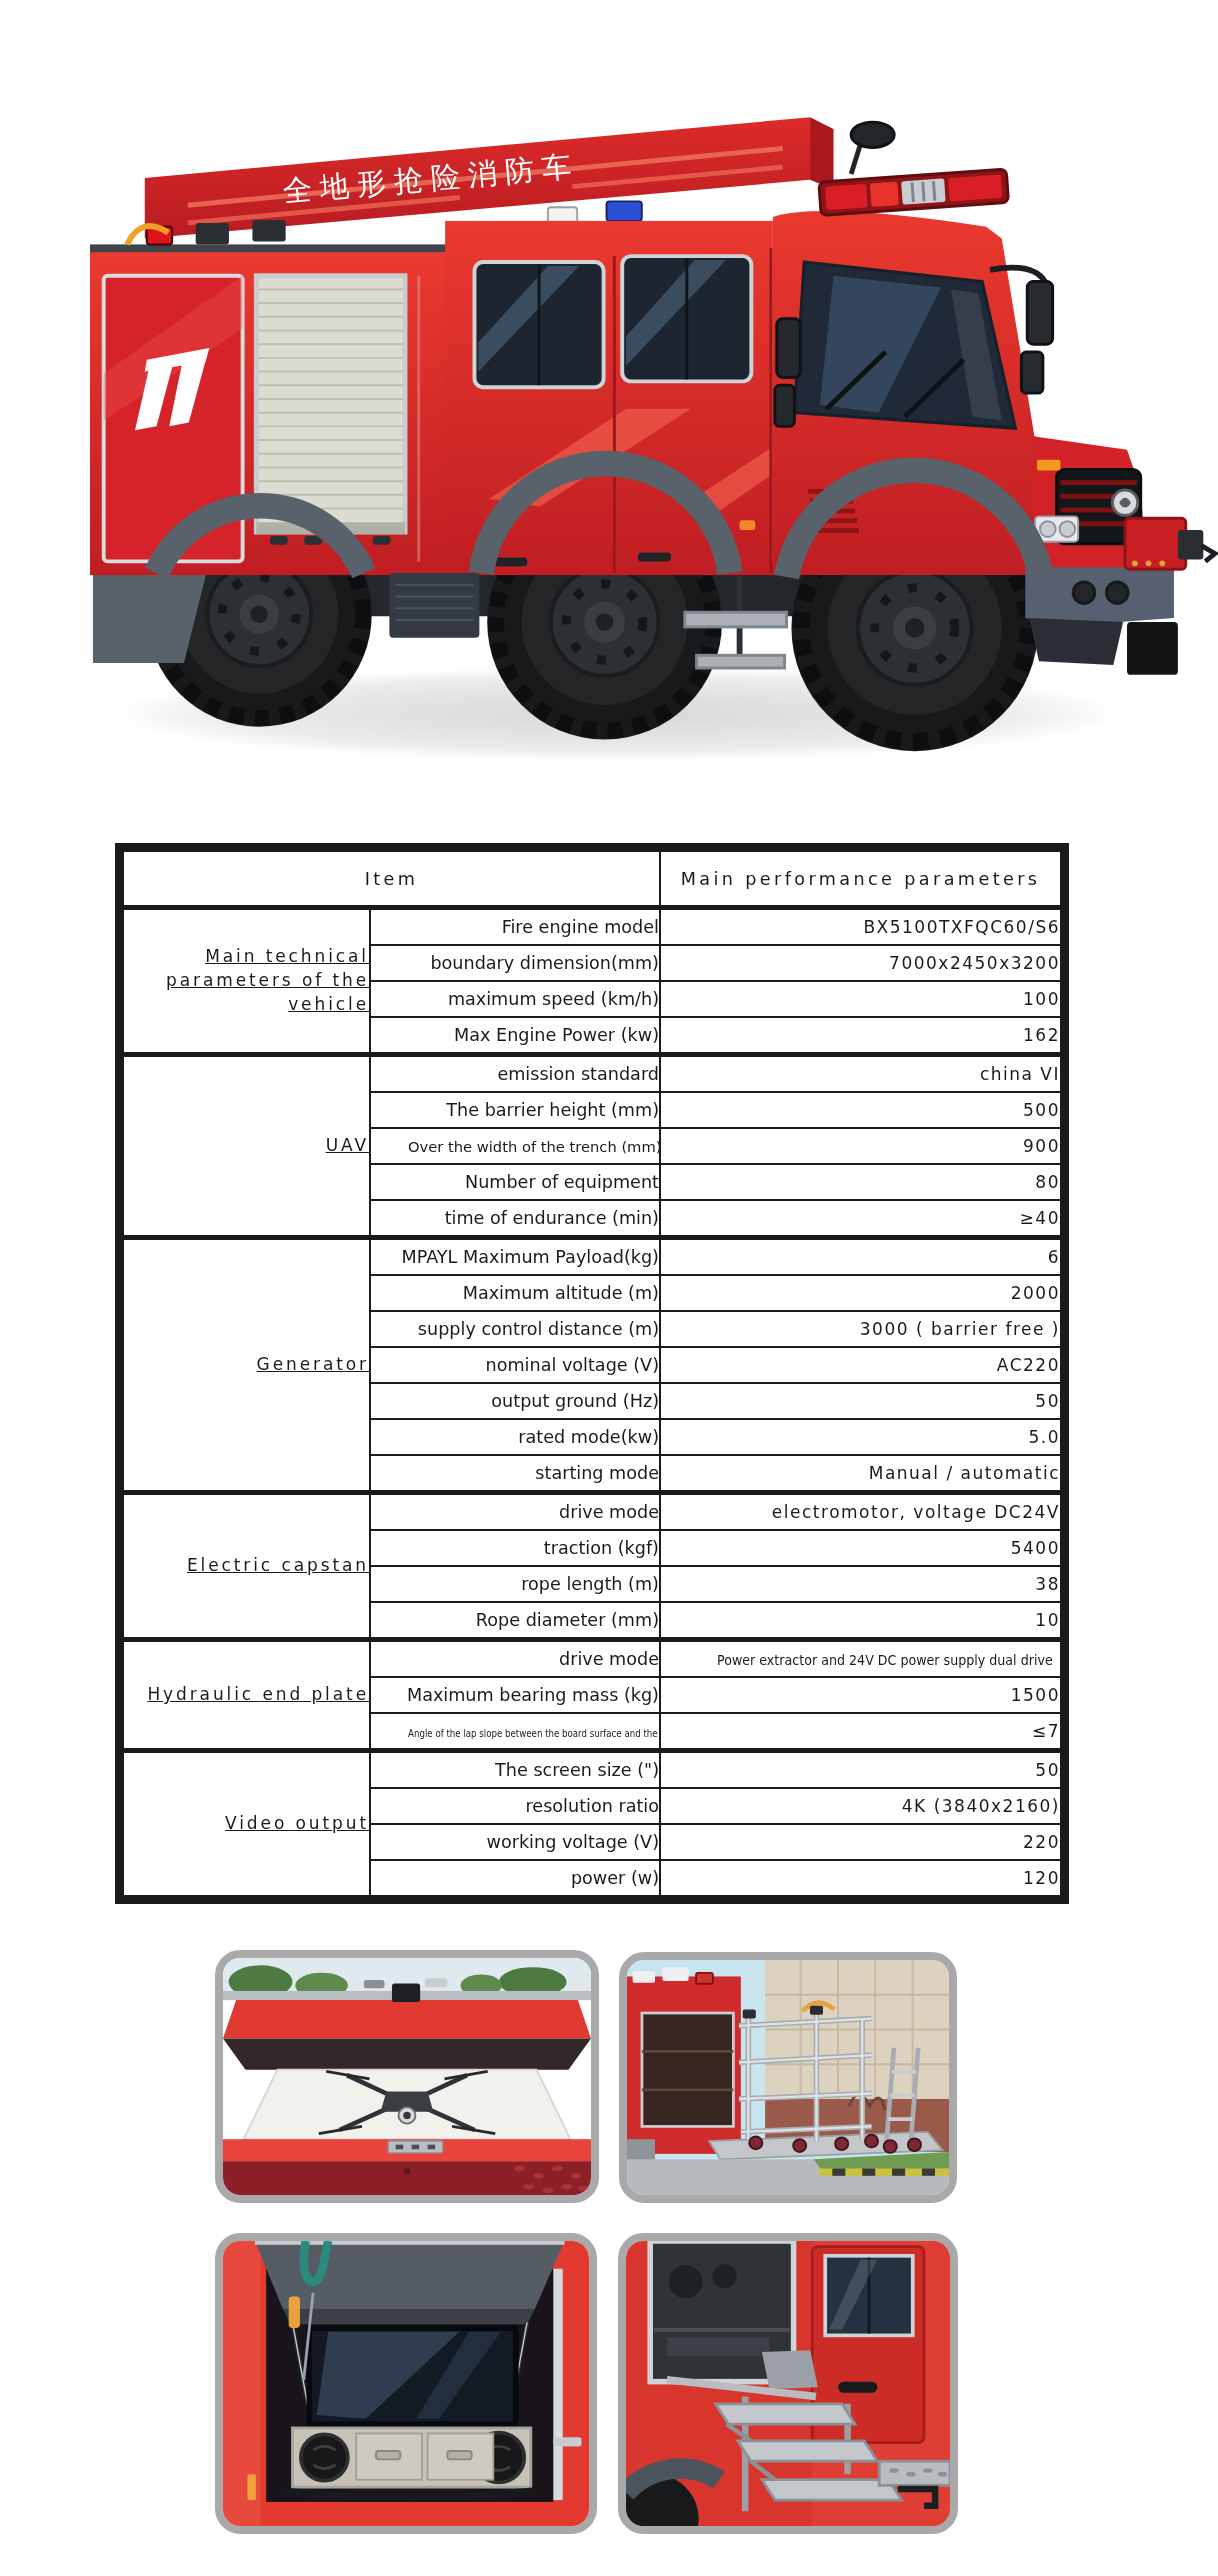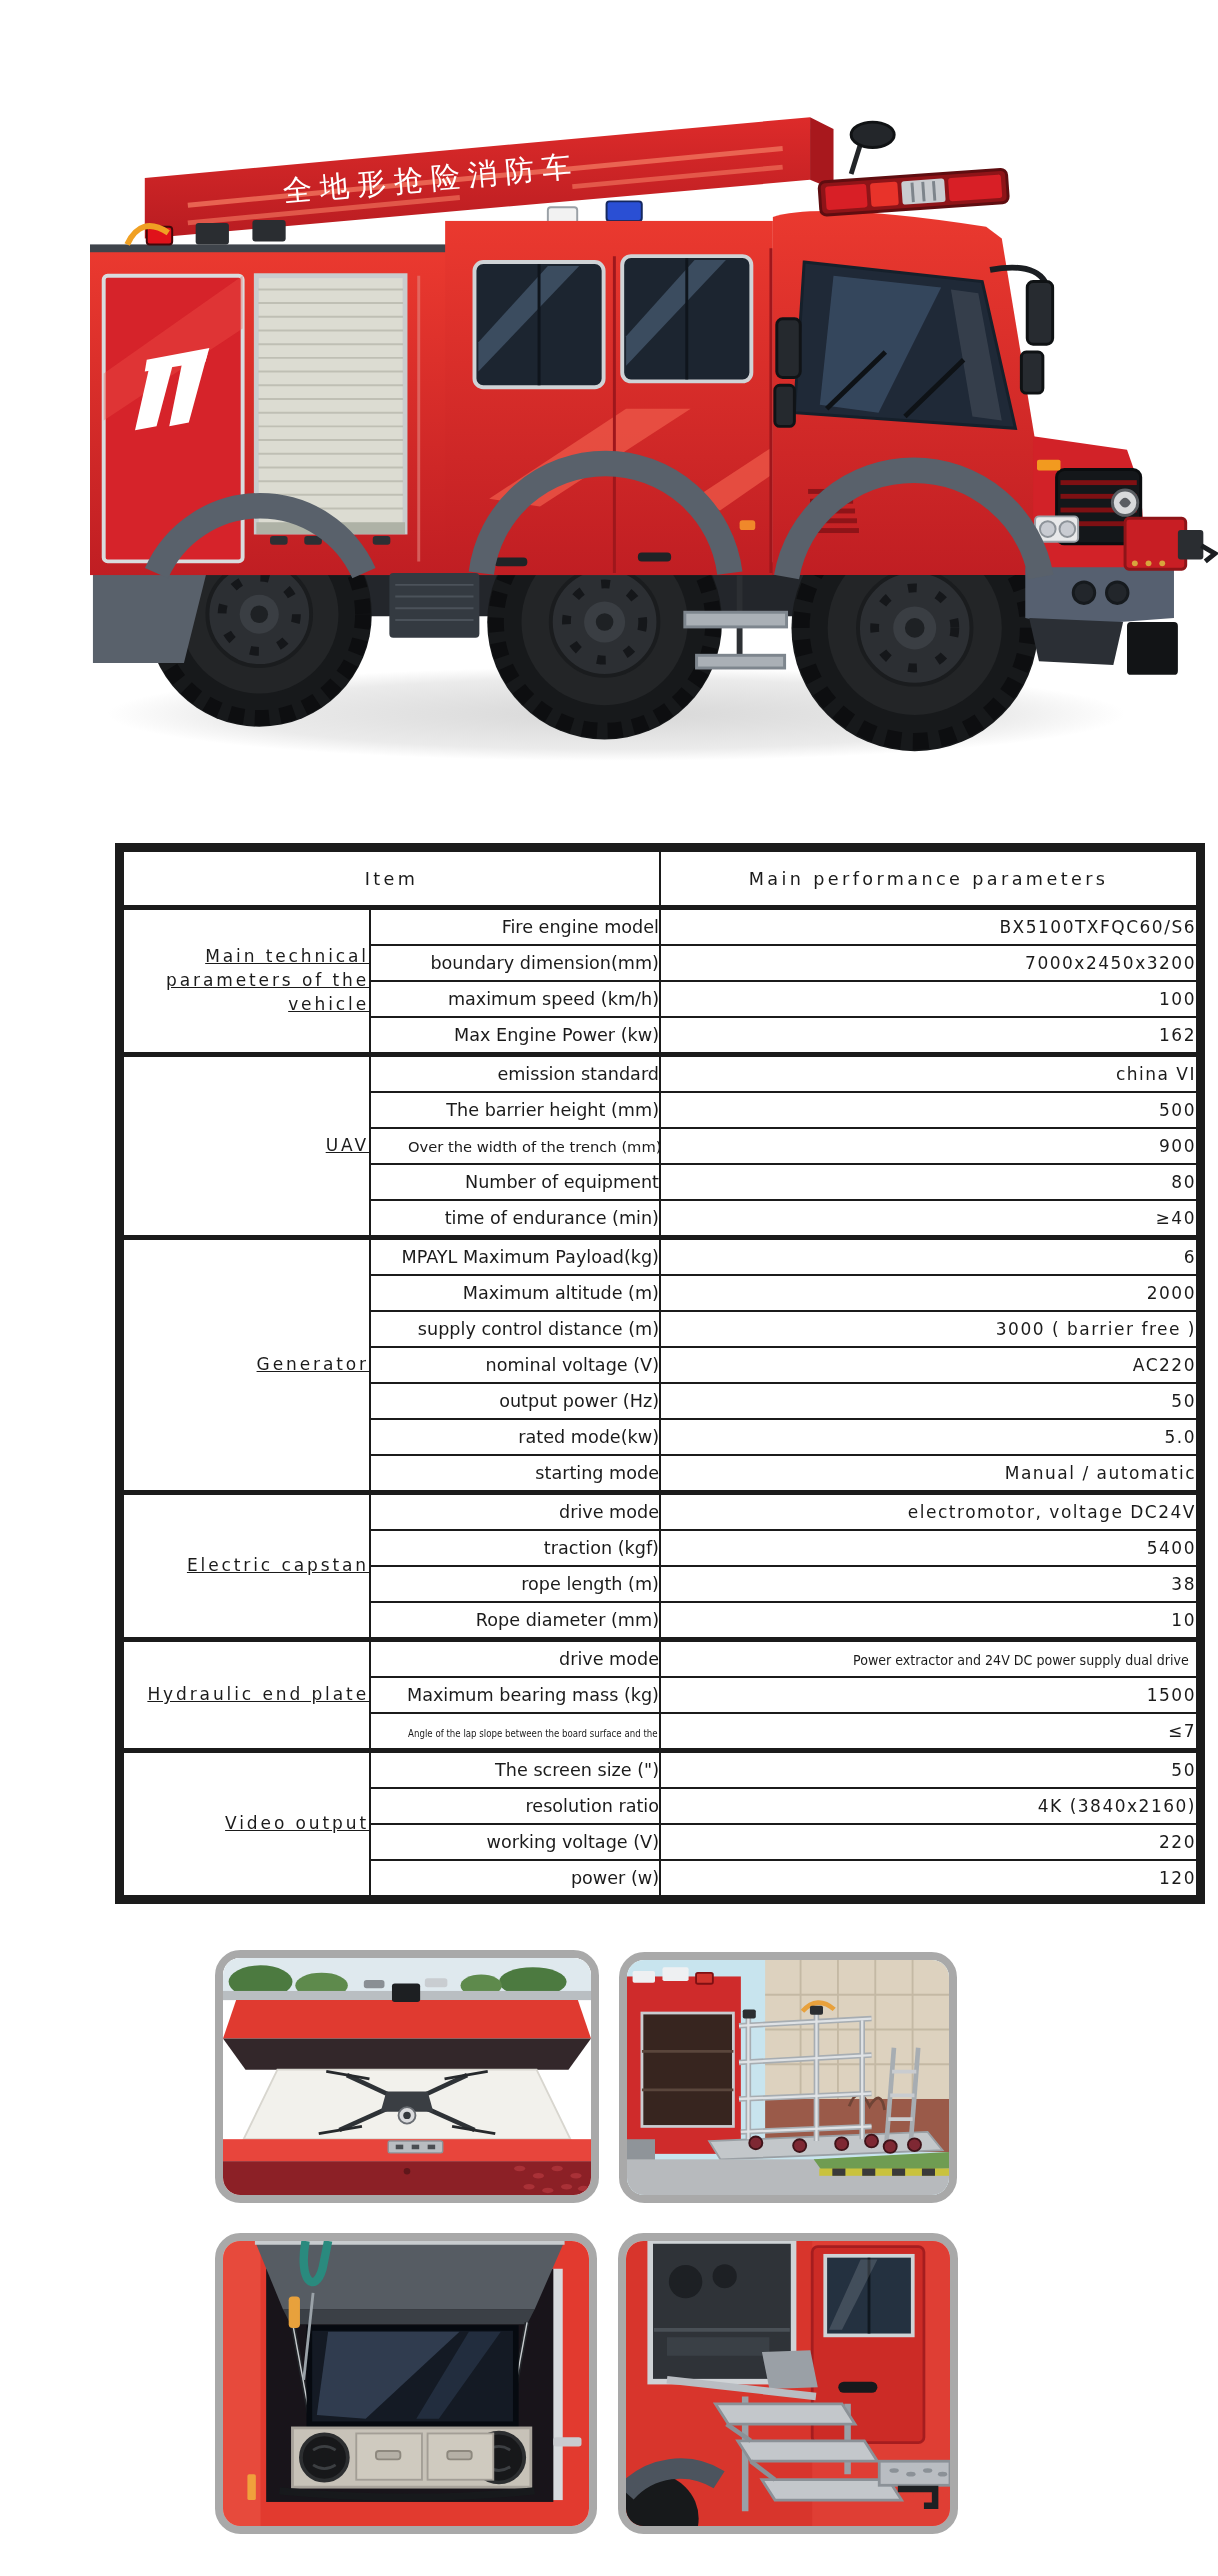--- a/index.html
+++ b/index.html
@@ -2,21 +2,21 @@
 <html><head>
 <meta charset="utf-8">
 <style>
   html,body{margin:0;padding:0;background:#ffffff;}
   .page{position:relative;width:1218px;height:2576px;background:#ffffff;overflow:hidden;
         font-family:"DejaVu Sans",sans-serif;}
   
   .truck-wrap{position:absolute;left:0;top:29px;width:1218px;height:783px;}
   .truck-wrap svg{width:100%;height:100%;display:block;}
   
-  .table-wrap{position:absolute;left:115px;top:843px;width:1090px;box-sizing:border-box;
+  .table-wrap{position:absolute;left:115px;top:843px;width:954px;box-sizing:border-box;
               border:7.8px solid #1b1b1b;background:#ffffff;}
   table.spec{border-collapse:collapse;width:100%;table-layout:fixed;color:#1b1b1b;}
   table.spec col.c1{width:247px;}
   table.spec col.c2{width:290px;}
   table.spec th{height:51px;font-size:17.6px;font-weight:500;letter-spacing:3.4px;
                 border:2.9px solid #1b1b1b;border-bottom-width:5.9px;text-align:center;vertical-align:middle;}
   table.spec td{border:2.9px solid #1b1b1b;height:34px;text-align:right;vertical-align:middle;
                 padding:0 0;overflow:hidden;text-decoration:underline;}
   table.spec tr.group-start td{border-top-width:5.9px;}
   td.group{font-size:17px;letter-spacing:2.9px;line-height:1.4;padding:0 25.4px;}
@@ -323,21 +323,21 @@
           </tr>
           <tr>
             <td class="label"><span class="">supply control distance (m)</span></td>
             <td class="value"><span class="">3000 ( barrier free )</span></td>
           </tr>
           <tr>
             <td class="label"><span class="">nominal voltage (V)</span></td>
             <td class="value"><span class="">AC220</span></td>
           </tr>
           <tr>
-            <td class="label"><span class="">output power (Hz)</span></td>
+            <td class="label"><span class="">output ground (Hz)</span></td>
             <td class="value"><span class="">50</span></td>
           </tr>
           <tr>
             <td class="label"><span class="">rated mode(kw)</span></td>
             <td class="value"><span class="">5.0</span></td>
           </tr>
           <tr>
             <td class="label"><span class="">starting mode</span></td>
             <td class="value"><span class="">Manual / automatic</span></td>
           </tr>

